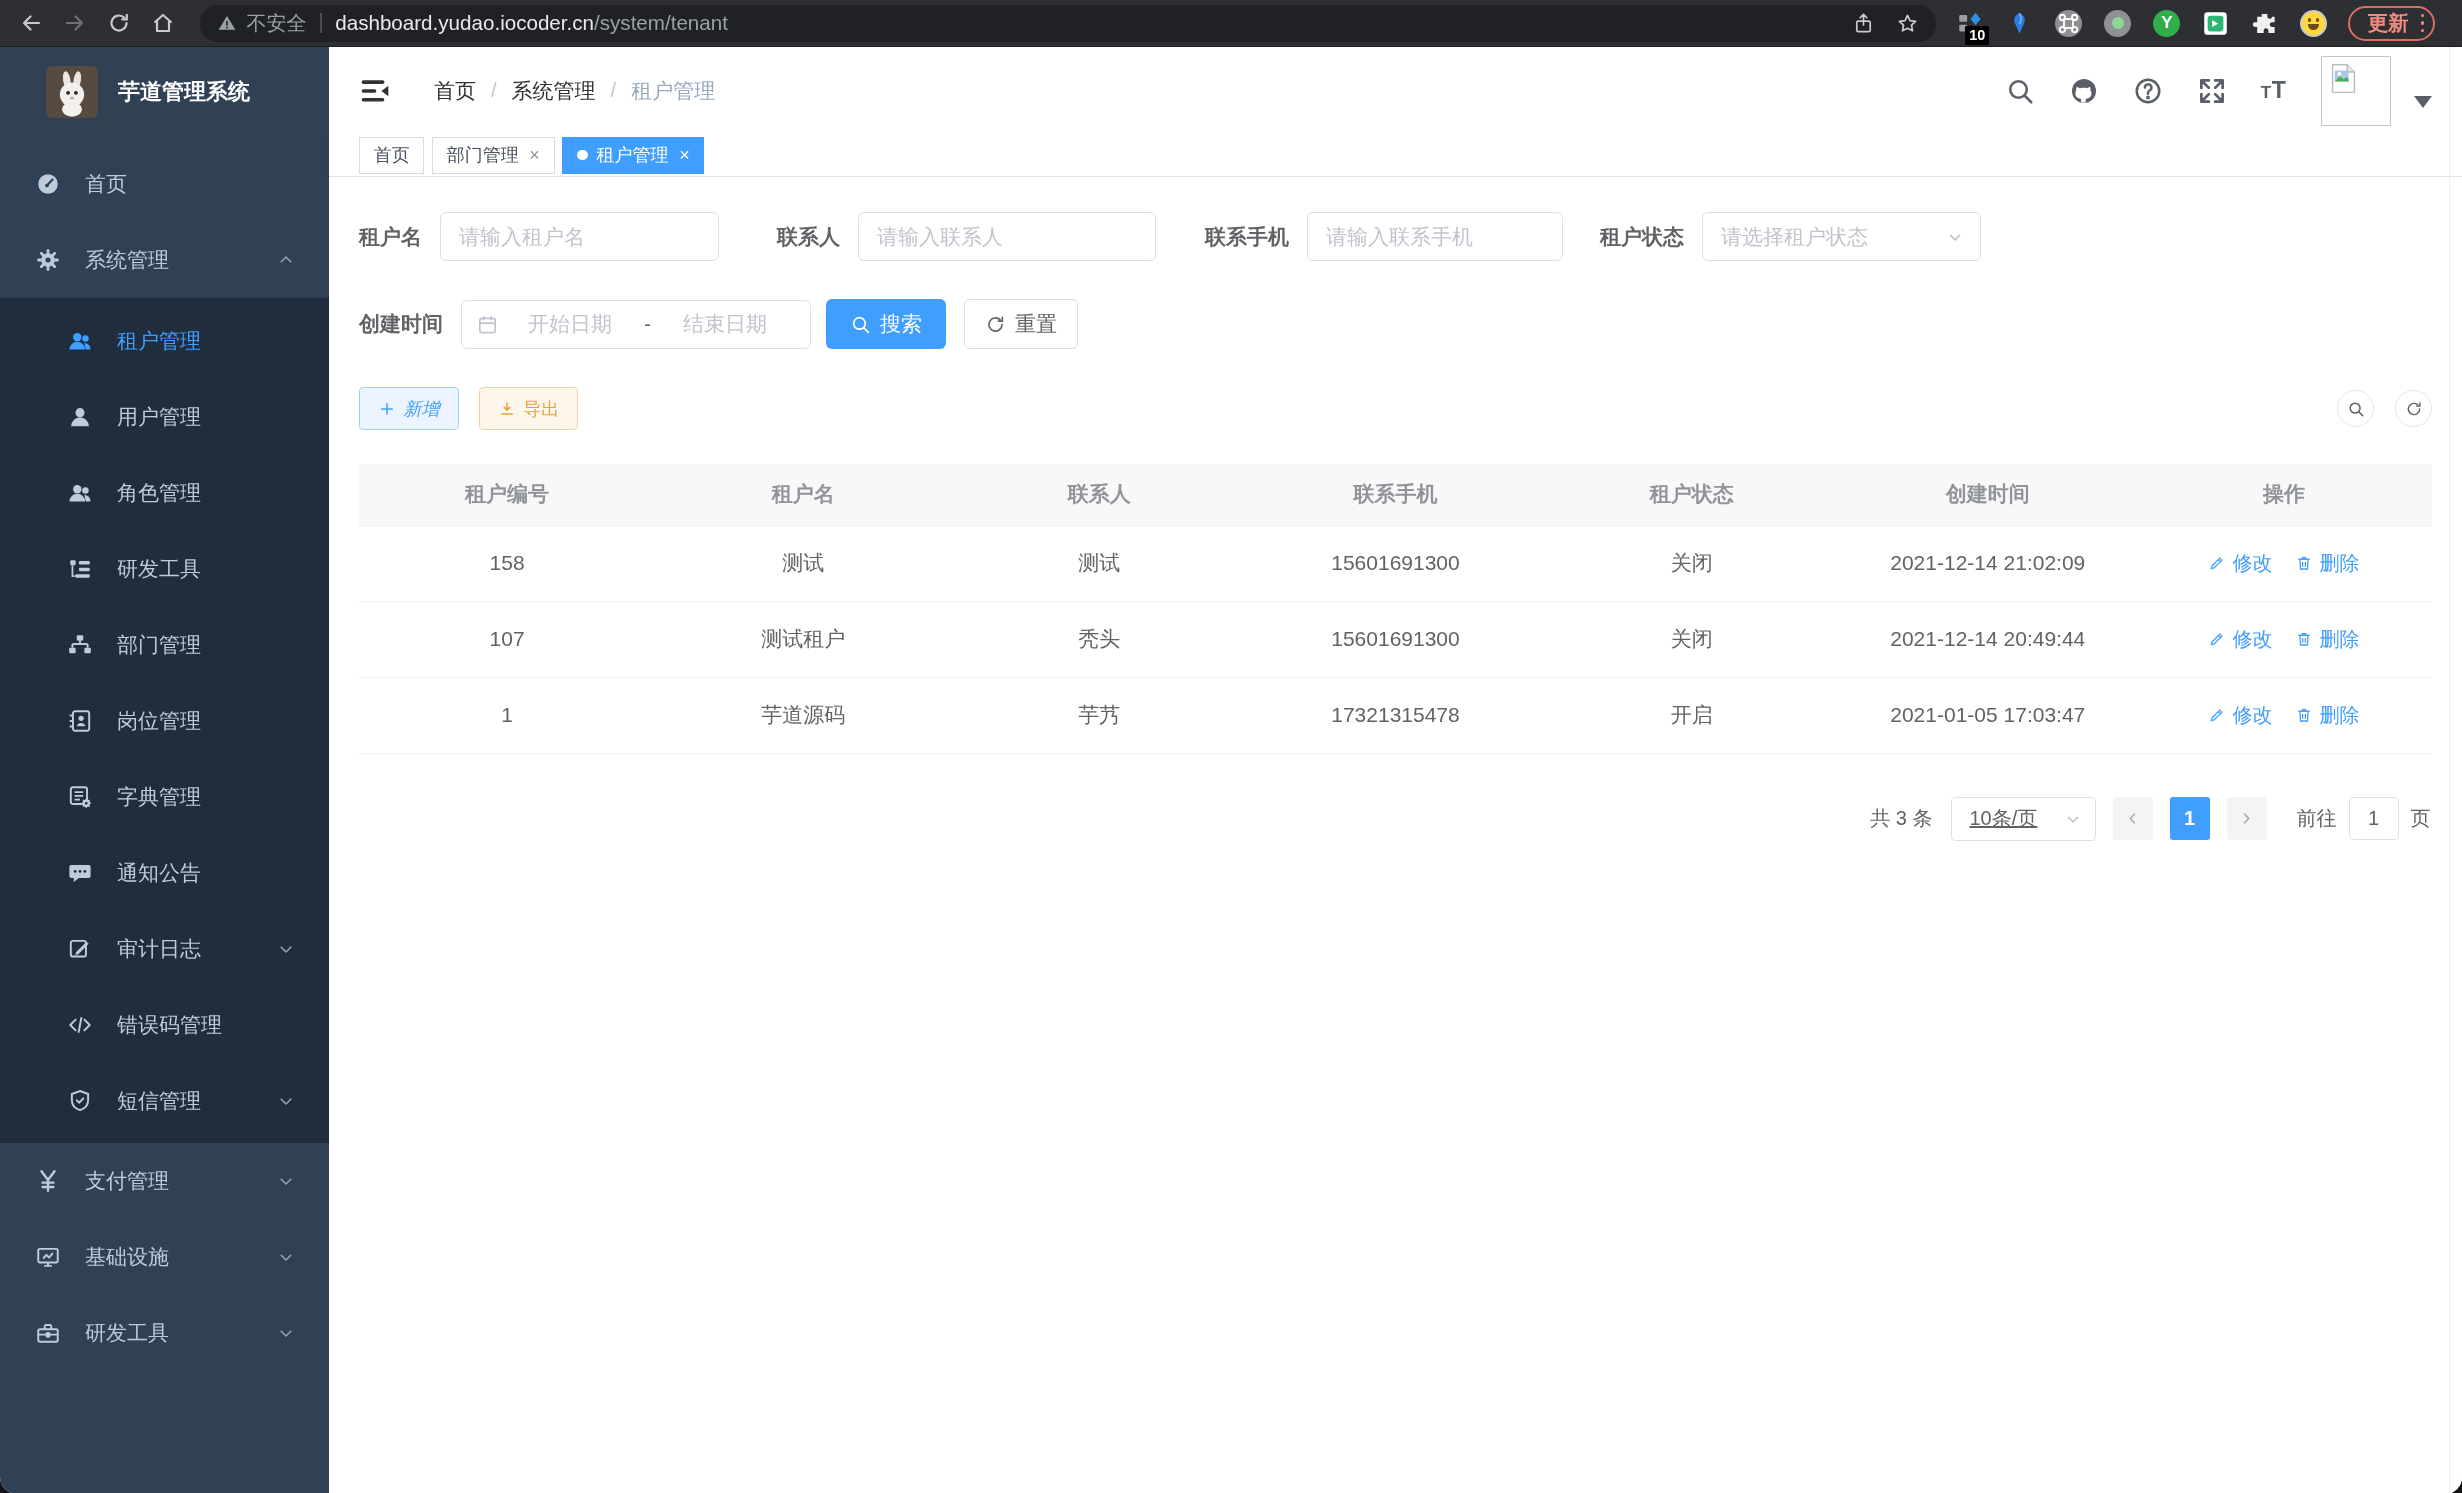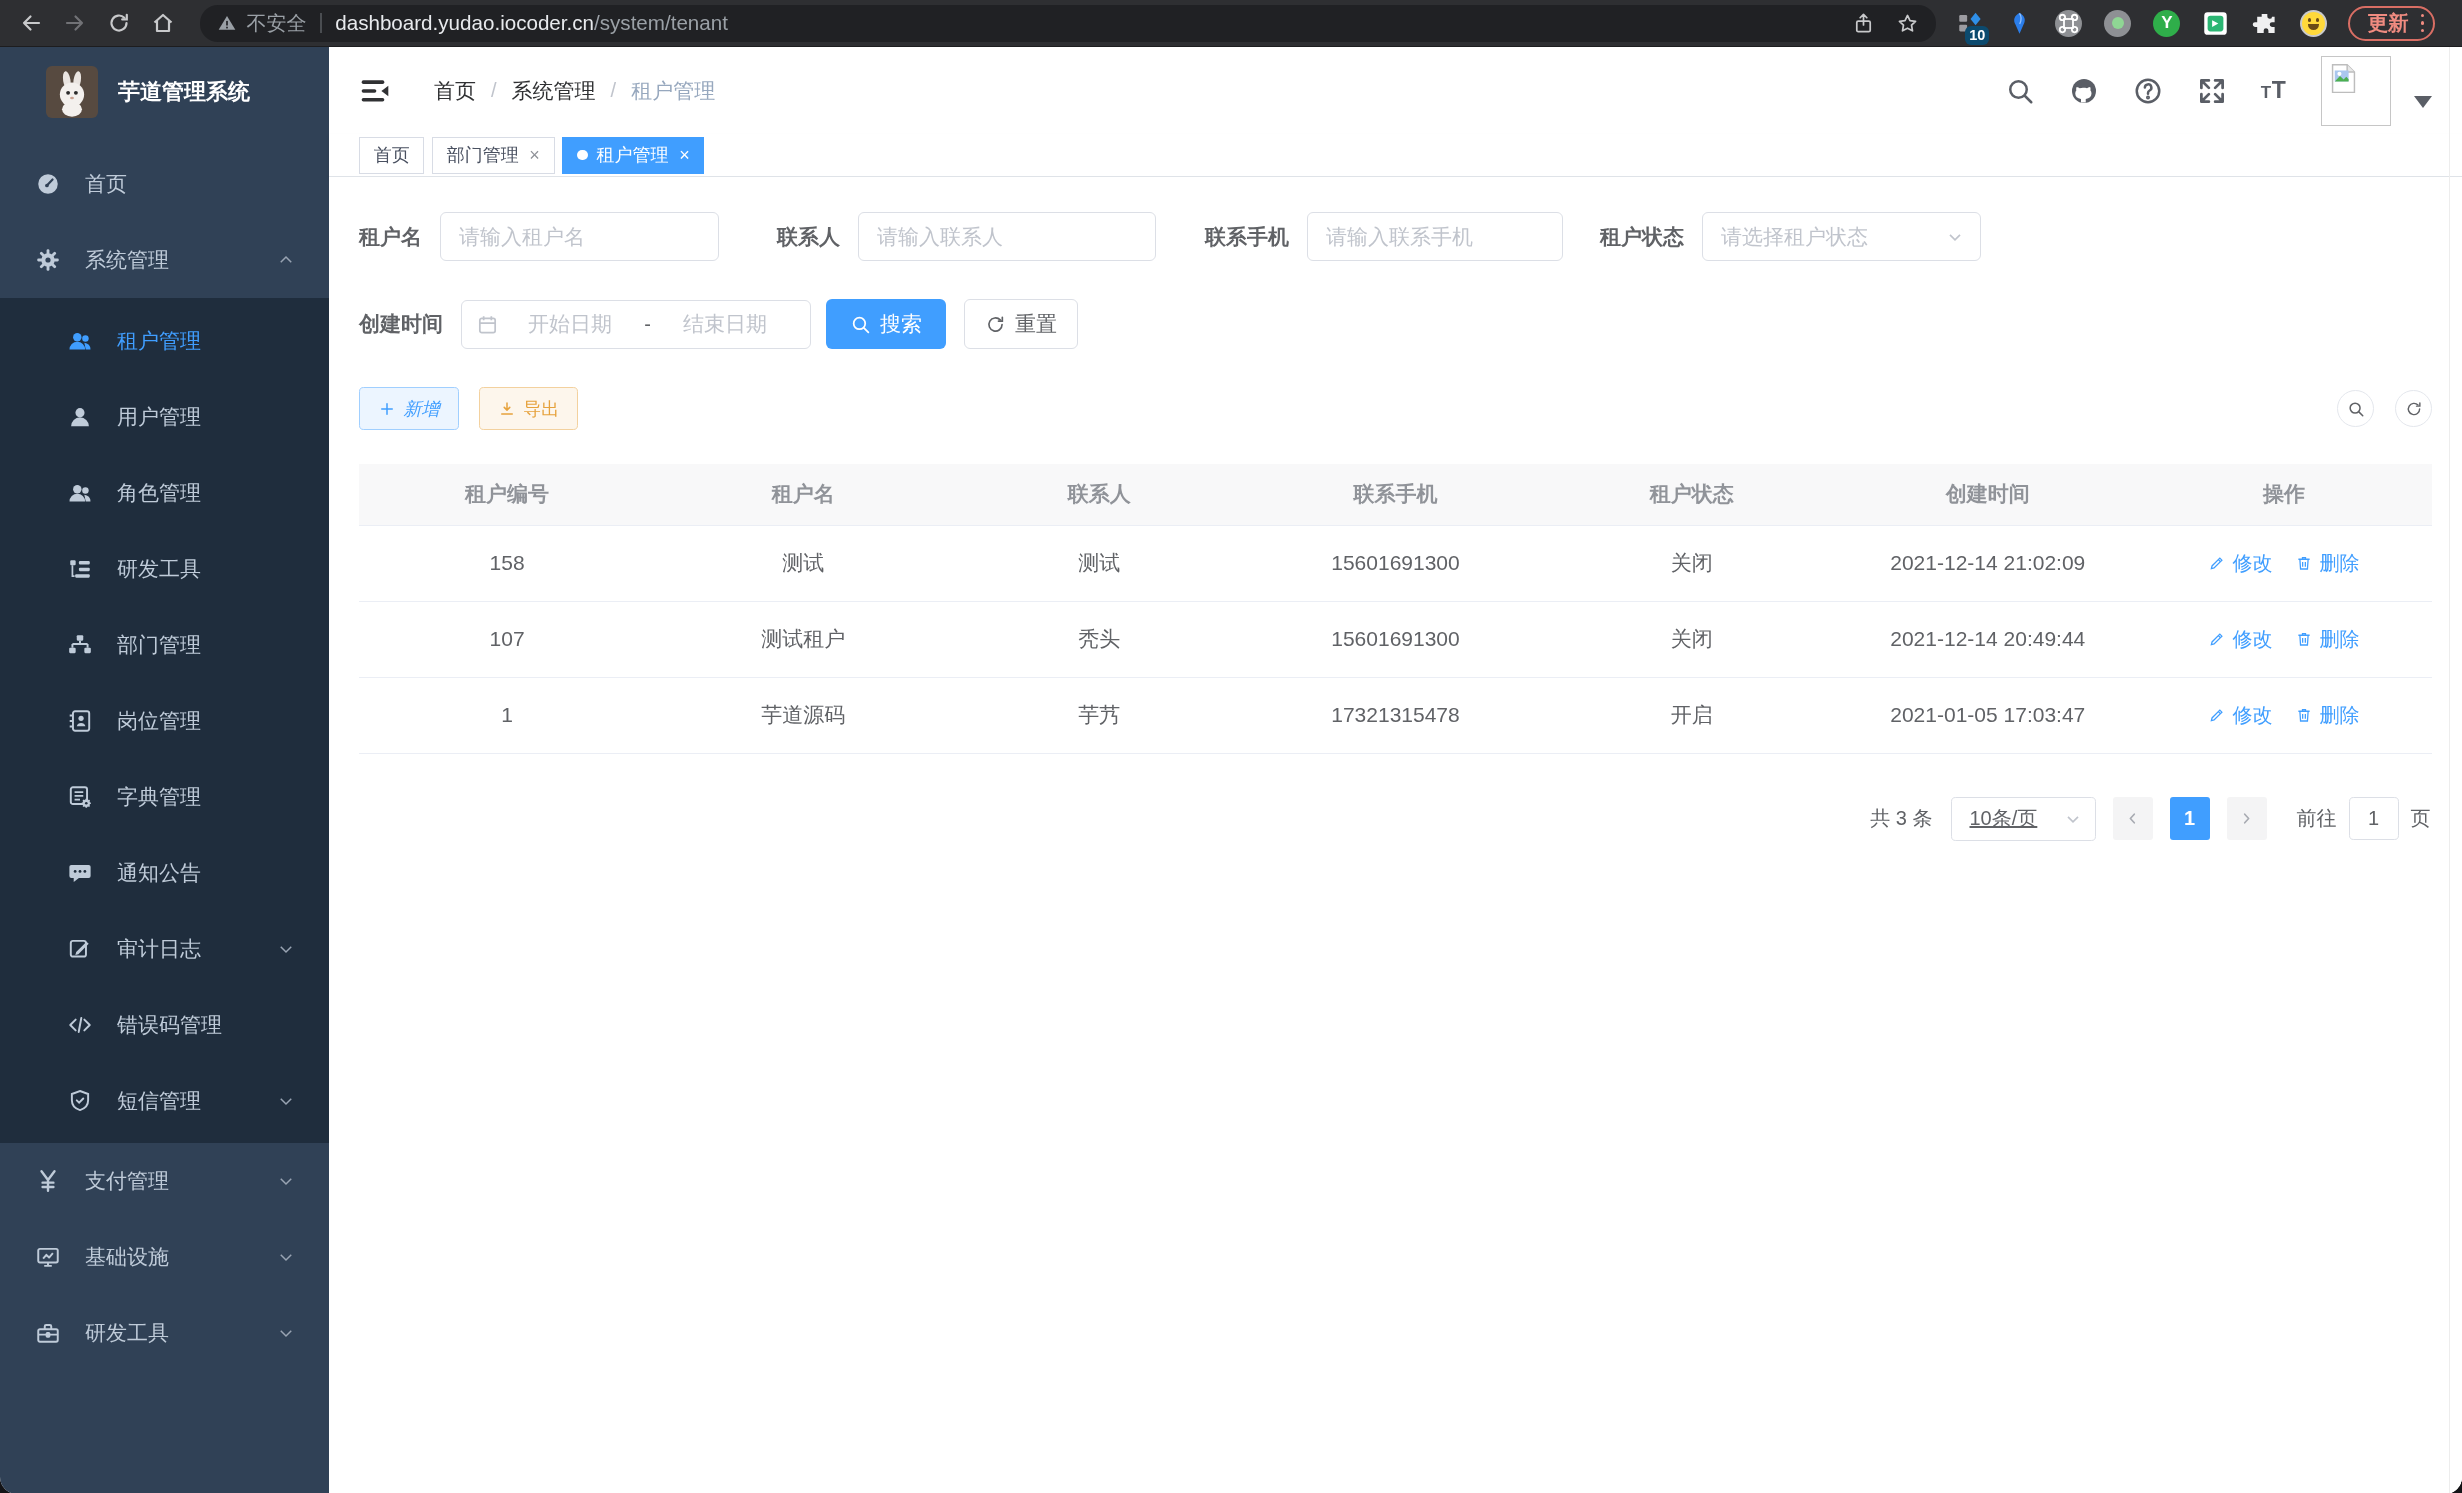--- a/index.html
+++ b/index.html
@@ -15,21 +15,21 @@
   .sec-icon { color:#9aa0a6; width:20px; height:20px; flex:none; }
   .sec-label { color:#9aa0a6; font-size:20px; margin-left:9px; }
   .divider { width:1.5px; height:20px; background:#4a4d51; margin:0 13.7px; }
   .url-text { font-size:20.6px; color:#e8eaed; white-space:nowrap; }
   .url-text .path { color:#9aa0a6; }
   .pill-spacer { flex:1; }
   .pill-icon { color:#c8c9cb; margin-left:21px; width:23px; height:23px; flex:none; }
   .extensions { display:flex; align-items:center; margin-left:20px; gap:20px; }
   .ext { width:29px; height:29px; position:relative; display:flex; align-items:center; justify-content:center; flex:none; }
   .ext svg { width:27px; height:27px; }
-  .badge { position:absolute; bottom:-7.6px; left:9px; background:#0c4a6e; color:#fff; font-size:14.5px; line-height:1; padding:2.3px 3.8px; border-radius:6px; font-weight:700; }
+  .badge { position:absolute; bottom:-7.6px; left:9px; background:#000000; color:#fff; font-size:14.5px; line-height:1; padding:2.3px 3.8px; border-radius:1px; font-weight:700; }
   .circle { width:27px; height:27px; border-radius:50%; display:flex; align-items:center; justify-content:center; }
   .c-gray { background:#8e9094; }
   .c-green { background:#2fae4a; color:#fff; font-size:17px; font-weight:700; }
   .greendot { width:12px; height:12px; border-radius:50%; background:#8fd694; }
   .emoji { background:#c9cacc; }
   .face { width:23px; height:23px; border-radius:50%; background:#ffd93b; position:relative; }
   .face i { position:absolute; width:3px; height:4.6px; background:#6b4b16; border-radius:1.5px; top:6px; }
   .face i.e1{ left:6px; } .face i.e2{ left:13.7px; }
   .face b { position:absolute; width:10.7px; height:6.9px; background:#6b4b16; border-radius:0 0 7.6px 7.6px; left:6px; top:12px; }
   .update-pill { margin-left:20px; height:35px; border:2.3px solid #d96e64; border-radius:20px; display:flex; align-items:center; padding:0 9px 0 17px; color:#f08b80; font-size:20.6px; font-weight:600; flex:none; }

